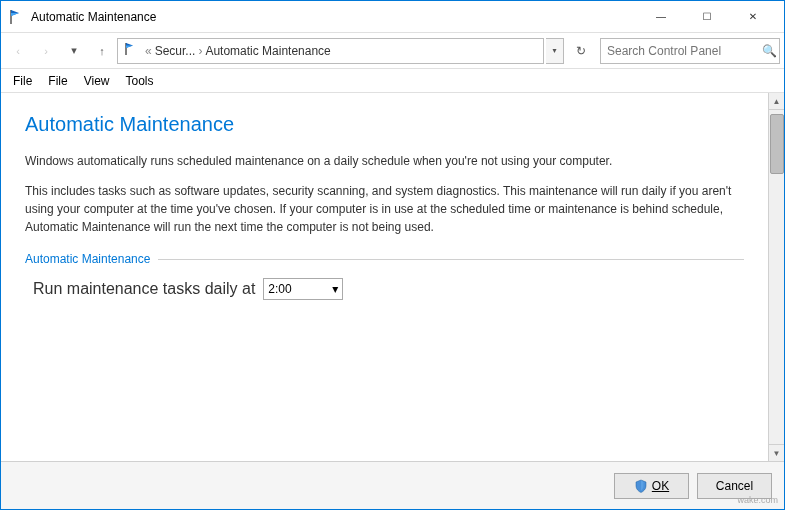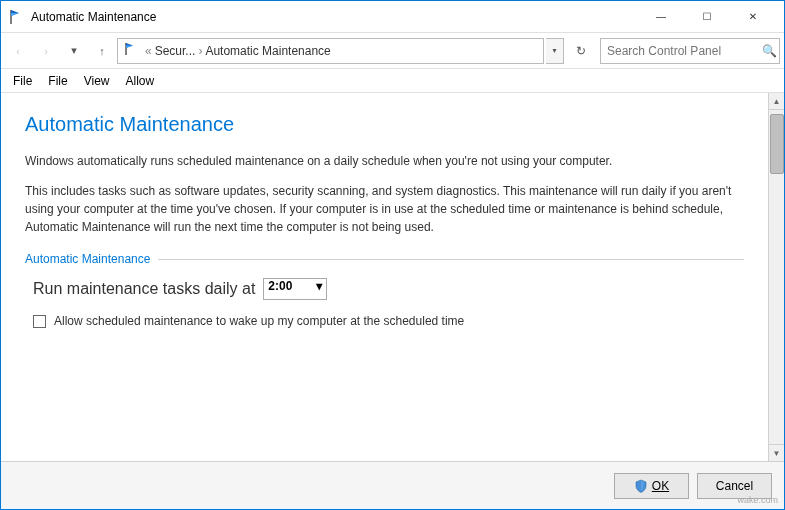--- a/index.html
+++ b/index.html
@@ -261,31 +261,30 @@
       align-items: center;
       margin-bottom: 14px;
       padding-left: 8px;
     }
     .form-label {
       font-size: 16px;
       color: #333;
       margin-right: 8px;
     }
     .dropdown-select {
-      width: 64px;
+      width: 80px;
       height: 22px;
       border: 1px solid #aaa;
       background: #fff;
       display: flex;
-      align-items: flex-start;
+      align-items: center;
       padding: 0 4px;
       cursor: pointer;
       font-size: 12px;
       justify-content: space-between;
-      font-weight: bold;
     }
 
     
     .checkbox-row {
       display: flex;
       align-items: center;
       padding-left: 8px;
       margin-bottom: 8px;
     }
     .checkbox {
@@ -407,21 +406,21 @@
     <div class="search-box">
       <input class="search-input" type="text" placeholder="Search Control Panel" style="">
       <span class="search-icon-span">🔍</span>
     </div>
   </div>
 
   <div class="menubar">
     <div class="menu-item">File</div>
     <div class="menu-item">File</div>
     <div class="menu-item">View</div>
-    <div class="menu-item">Allow</div>
+    <div class="menu-item">Tools</div>
   </div>
 
   <div class="content-wrapper">
     <div class="content-scroll">
 
       <div class="page-title">Automatic Maintenance</div>
 
       <p class="description-text">Windows automatically runs scheduled maintenance on a daily schedule when you're not using your computer.</p>
 
       <p class="description-text">This includes tasks such as software updates, security scanning, and system diagnostics. This maintenance will run daily if you aren't using your computer at the time you've chosen. If your computer is in use at the scheduled time or maintenance is behind schedule, Automatic Maintenance will run the next time the computer is not being used.</p>
@@ -432,24 +431,20 @@
       </div>
 
       <div class="form-row">
         <span class="form-label">Run maintenance tasks daily at</span>
         <div class="dropdown-select">
           <span>2:00</span>
           <span>▾</span>
         </div>
       </div>
 
-      <div class="checkbox-row">
-        <div class="checkbox"></div>
-        <span class="checkbox-label">Allow scheduled maintenance to wake up my computer at the scheduled time</span>
-      </div>
 
     </div>
 
     <div class="scrollbar-track">
       <div class="scrollbar-arrow">▲</div>
       <div class="scrollbar-thumb"></div>
       <div class="scrollbar-arrow">▼</div>
     </div>
   </div>
 

